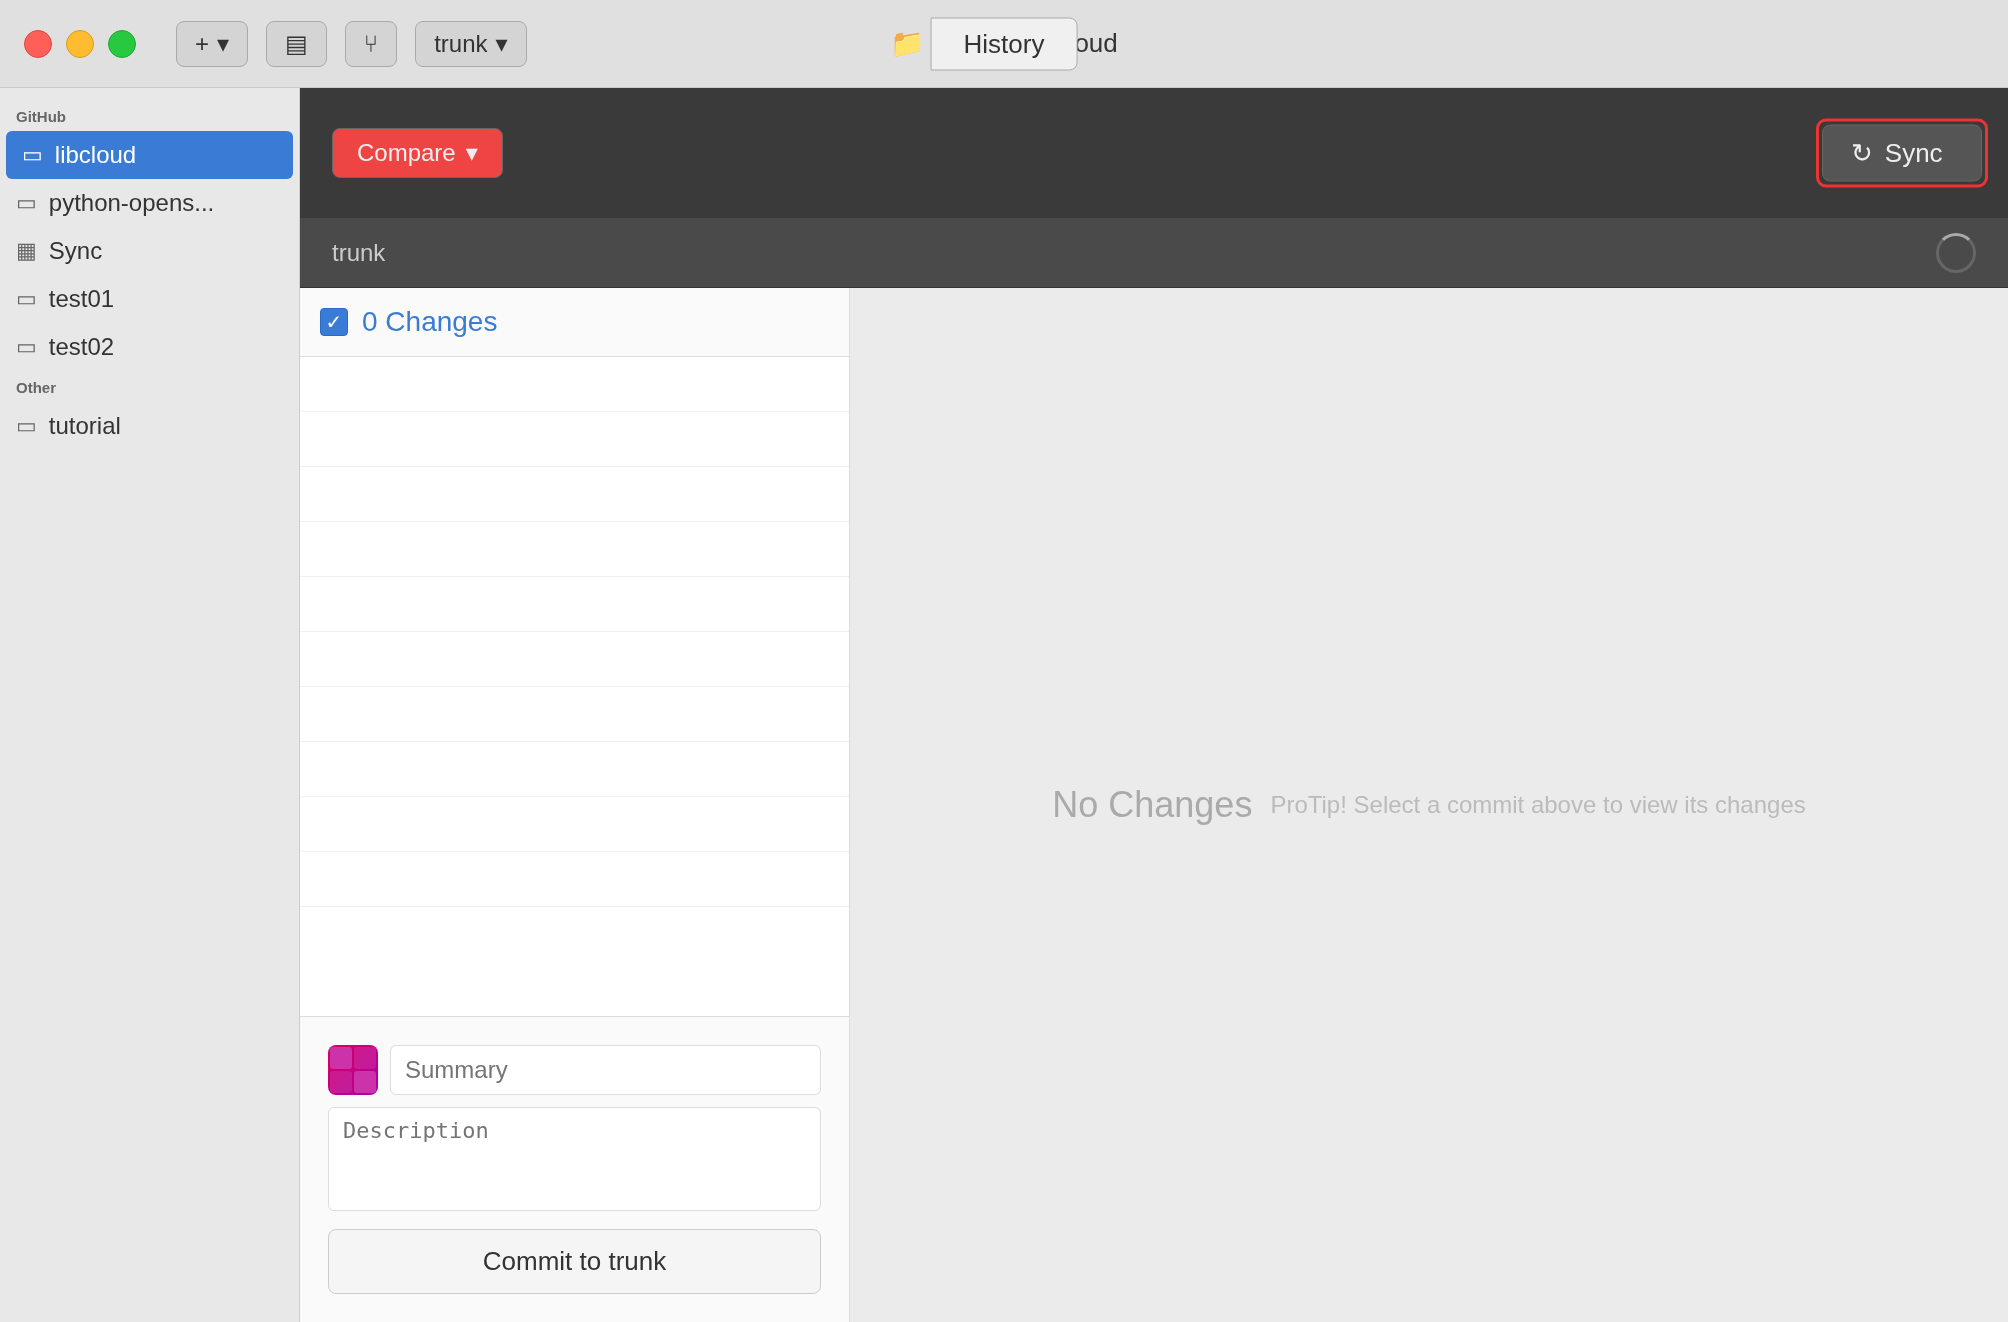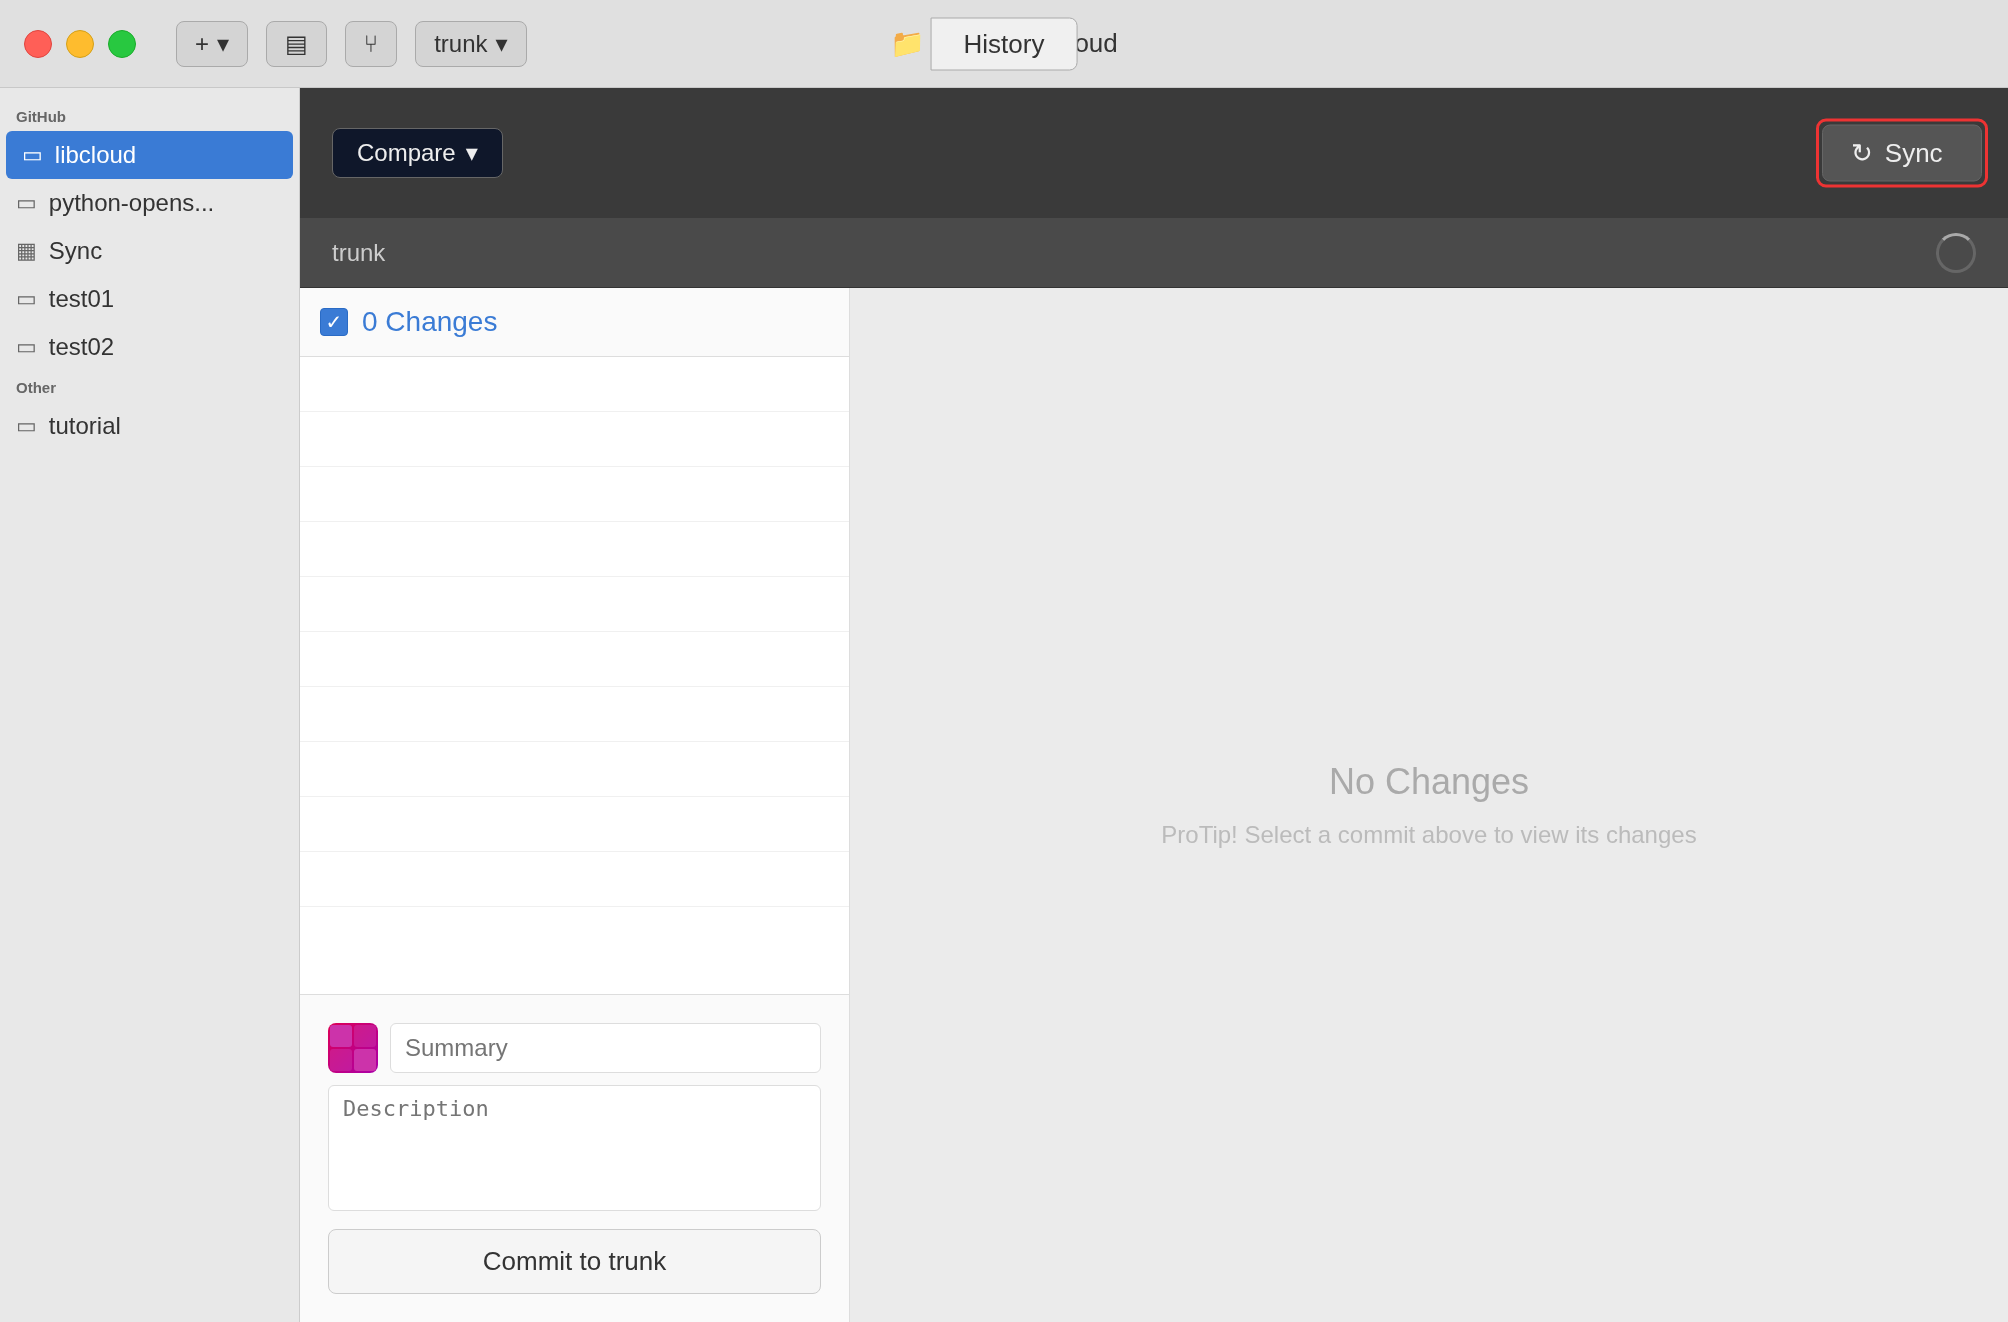--- a/index.html
+++ b/index.html
@@ -166,21 +166,21 @@
     
     .content-topbar {
       height: 130px;
       background: #3a3a3a;
       display: flex;
       align-items: center;
       padding: 0 32px;
       position: relative;
     }
     .compare-btn {
-      background: #0f172a;
+      background: #ef4444;
       border: 1px solid #666;
       border-radius: 8px;
       padding: 10px 24px;
       font-size: 24px;
       color: #eee;
       cursor: pointer;
       display: flex;
       align-items: center;
       gap: 10px;
     }
@@ -313,21 +313,21 @@
       padding: 10px 14px;
       border: 1px solid #ddd;
       border-radius: 6px;
       font-size: 24px;
       color: #999;
       outline: none;
       background: #fff;
     }
     .description-input {
       width: 100%;
-      height: 126px;
+      height: 104px;
       padding: 10px 14px;
       border: 1px solid #ddd;
       border-radius: 6px;
       font-size: 22px;
       color: #999;
       outline: none;
       resize: none;
       margin-bottom: 12px;
       background: #fff;
     }
@@ -343,21 +343,21 @@
       text-align: center;
     }
 
     
     .right-panel {
       flex: 1;
       background: #ebebeb;
       display: flex;
       align-items: center;
       justify-content: center;
-      flex-direction: column;
+      flex-direction: row;
       gap: 18px;
     }
     .no-changes-title {
       font-size: 36px;
       color: #aaa;
       font-weight: 400;
     }
     .no-changes-subtitle {
       font-size: 24px;
       color: #bbb;

